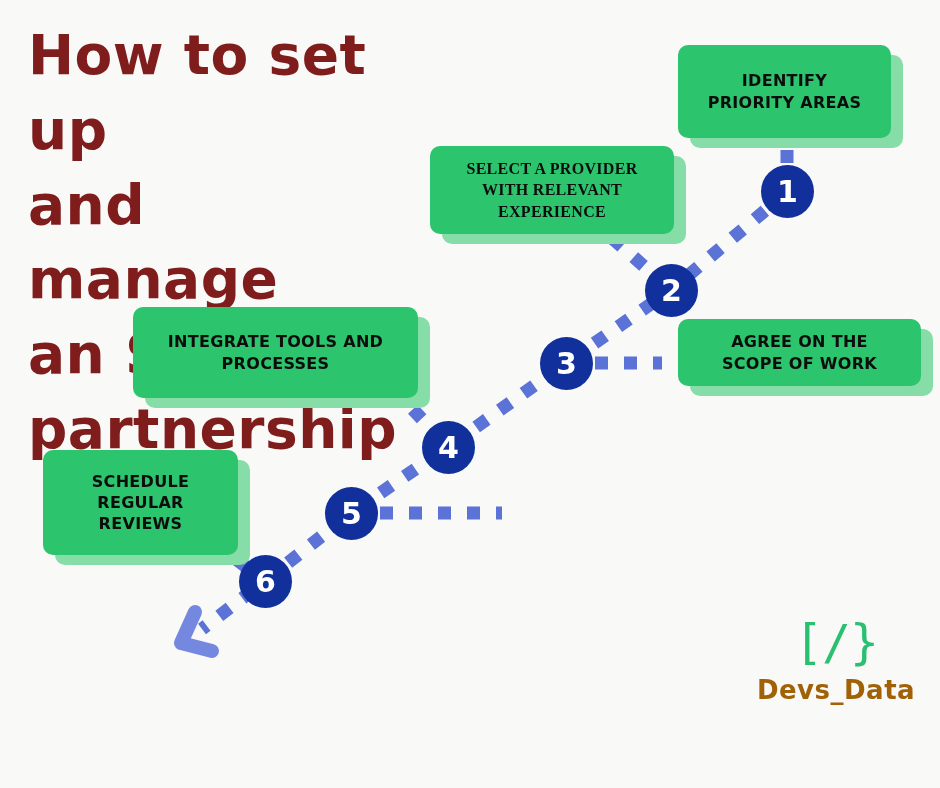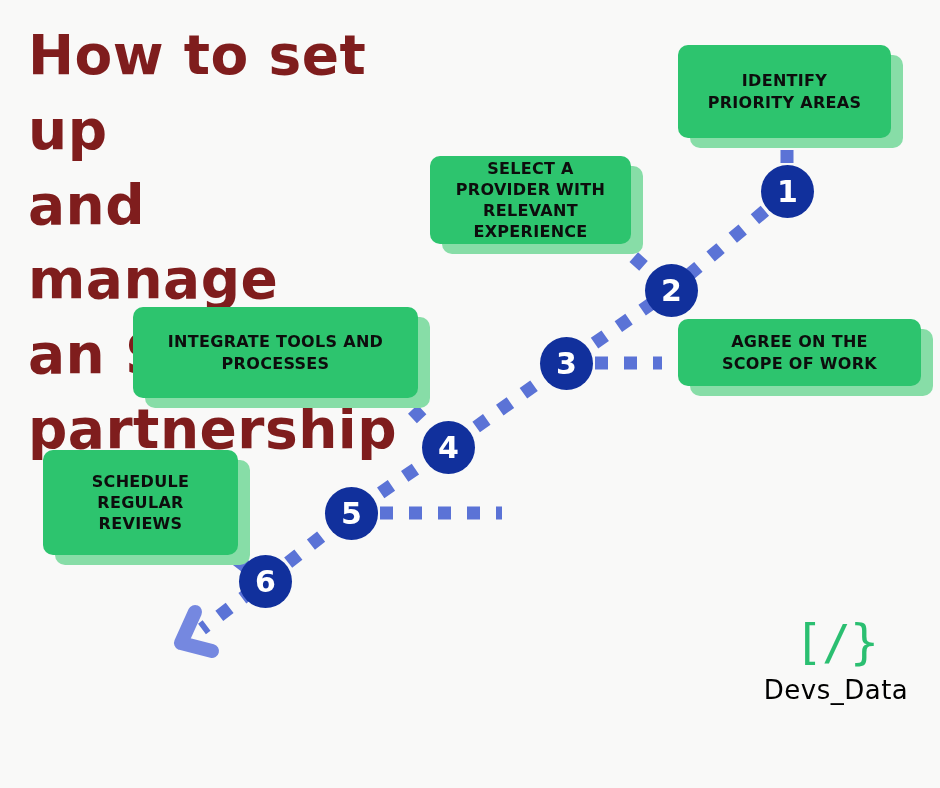--- a/index.html
+++ b/index.html
@@ -67,21 +67,21 @@
     border-radius:50%;
     background:#11309c;
     color:#ffffff;
     display:flex;align-items:center;justify-content:center;
     font-size:30px;
     font-weight:700;
   }
   
   .b1{left:678px;top:45px;width:213px;height:93px;}
   .c1{left:761px;top:165px;}
-  .b2{left:430px;top:156px;width:201px;height:88px;}
+  .b2{left:430px;top:146px;width:244px;height:88px;font-family:Liberation Serif, serif;}
   .c2{left:645px;top:264px;}
   .b3{left:678px;top:319px;width:243px;height:67px;}
   .c3{left:540px;top:337px;}
   .b4{left:133px;top:307px;width:285px;height:91px;}
   .c4{left:422px;top:421px;}
   .b5{left:505px;top:473px;width:220px;height:90px;}
   .c5{left:325px;top:487px;}
   .b6{left:43px;top:450px;width:195px;height:105px;padding:6px 44px;}
   .c6{left:239px;top:555px;}
   .logo{
@@ -94,22 +94,22 @@
   .logo-icon{
     font-family:"DejaVu Sans Mono","Liberation Mono",monospace;
     font-size:48px;
     line-height:1.1;
     color:#2bbf71;
     letter-spacing:-1px;
   }
   .logo-text{
     margin-top:6px;
     font-size:26px;
-    font-weight:400;
-    color:#000000;
+    font-weight:700;
+    color:#a16207;
     letter-spacing:0.5px;
   }
 </style>
 </head>
 <body>
 
 <div class="canvas">
 
   <h1 class="title">How to set up
 and manage

